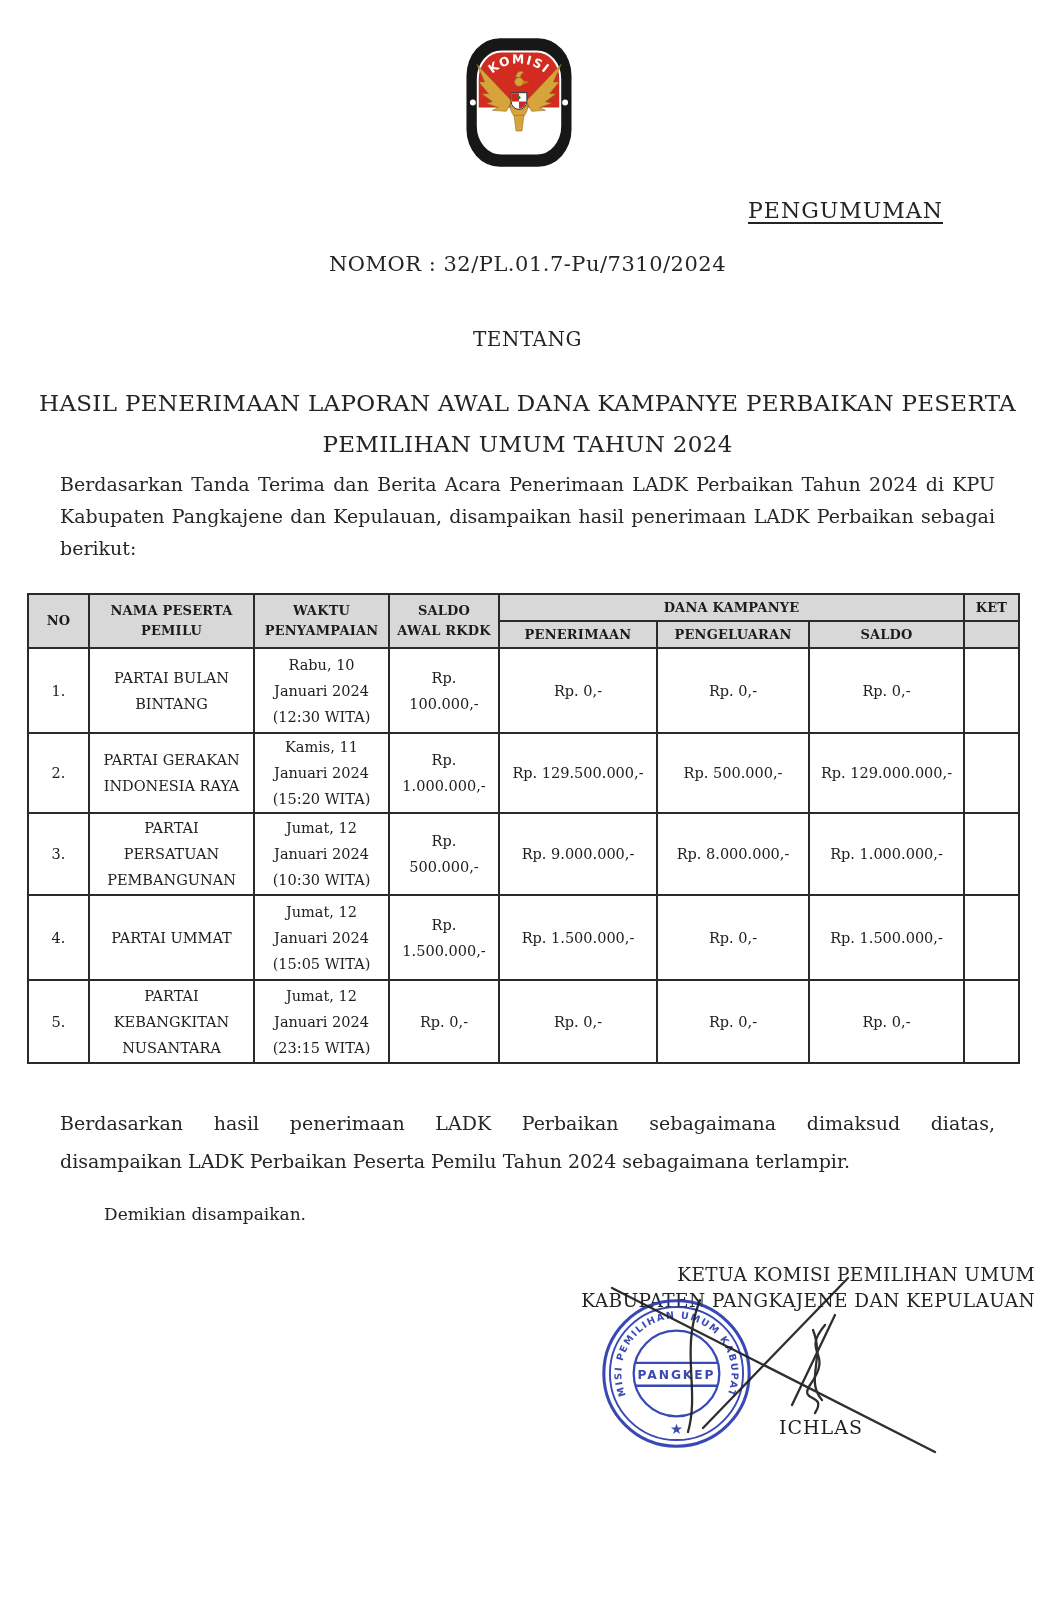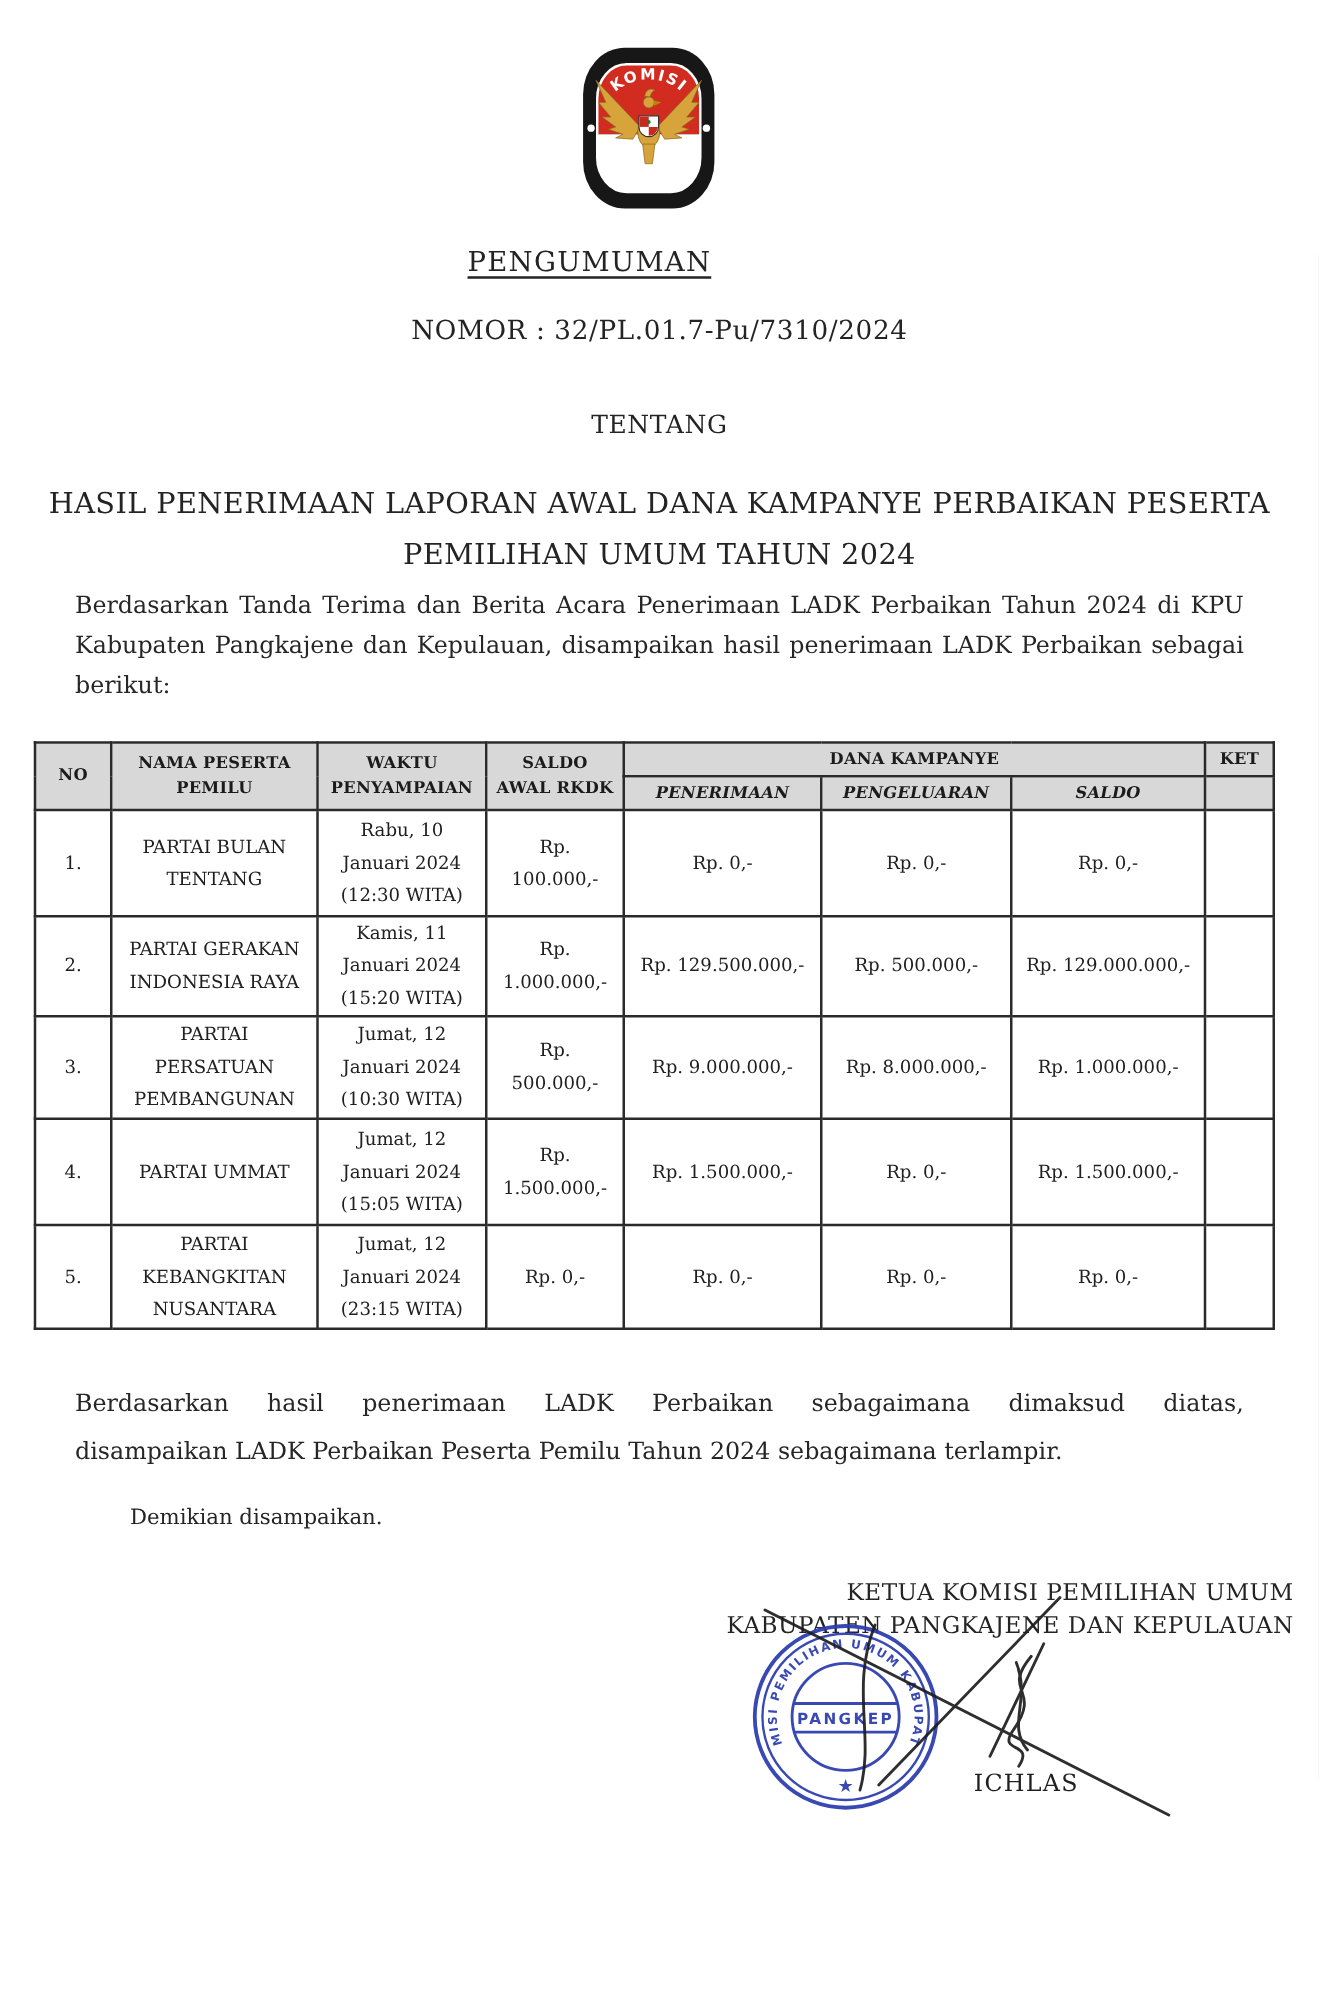--- a/index.html
+++ b/index.html
@@ -3,38 +3,38 @@
 <meta charset="utf-8">
 <style>
   html,body{margin:0;padding:0;background:#e8e8e8;}
   .page{
     position:relative;width:1055px;height:1600px;background:#ffffff;
     font-family:"DejaVu Serif","Liberation Serif",serif;color:#242424;
     overflow:hidden;margin:0 auto;
   }
   .abs{position:absolute;}
   
-  .t-pengumuman{top:198px;left:0;width:943px;text-align:center;font-size:22px;letter-spacing:1px;}
+  .t-pengumuman{top:198px;left:0;width:943px;text-align:right;font-size:22px;letter-spacing:1px;}
   .t-pengumuman span{text-decoration:underline;text-underline-offset:4px;text-decoration-thickness:1.5px;}
   .t-nomor{top:252px;left:0;width:1055px;text-align:center;font-size:21px;letter-spacing:.5px;}
   .t-tentang{top:327px;left:0;width:1055px;text-align:center;font-size:20px;letter-spacing:.5px;}
   .t-subject{top:383px;left:0;width:1055px;text-align:center;font-size:23px;line-height:41px;letter-spacing:.3px;white-space:pre-line;}
   
   .para{left:60px;width:935px;font-size:19px;color:#262626;}
   .para-intro{top:468px;line-height:32px;}
   .para-closing{top:1104px;line-height:38px;}
   .jline{text-align:justify;text-align-last:justify;}
   .t-demikian{top:1204px;left:60px;font-size:17px;margin-left:44px;}
   
   .ladk-table{position:absolute;top:593px;left:27px;width:991px;border-collapse:collapse;table-layout:fixed;}
   .ladk-table th,.ladk-table td{border:2px solid #2a2a2a;text-align:center;vertical-align:middle;white-space:pre-line;overflow:hidden;padding:0 2px;}
   .ladk-table th{background:#d8d8d8;font-size:13px;font-weight:bold;line-height:20px;letter-spacing:.2px;color:#1b1b1b;}
   .ladk-table td{font-size:14.5px;line-height:26px;color:#202020;}
   .hr1 th{height:25px;}
-  .hr2 th{height:25px;font-style:italic;}
+  .hr2 th{height:25px;}
   
   .sig-title{top:1262px;left:455px;width:580px;text-align:right;font-size:18.5px;line-height:26px;letter-spacing:.4px;}
   .stamp{top:1297px;left:600px;width:153px;height:153px;opacity:.93;}
   .sig-strokes{top:1255px;left:600px;width:400px;height:210px;}
   .sig-name{top:1416px;left:731px;font-size:19px;letter-spacing:1px;color:#1f1f1f;margin-left:48px;}
   .logo{top:36px;left:465px;width:108px;height:133px;}
 </style>
 </head>
 <body>
 
@@ -118,21 +118,21 @@
         <th>PENERIMAAN</th>
         <th>PENGELUARAN</th>
         <th>SALDO</th>
         <th></th>
       </tr>
     </thead>
     <tbody>
       <tr style="height:85px">
         <td>1.</td>
         <td>PARTAI BULAN
-TENTANG</td>
+BINTANG</td>
         <td>Rabu, 10
 Januari 2024
 (12:30 WITA)</td>
         <td>Rp.
 100.000,-</td>
         <td>Rp. 0,-</td>
         <td>Rp. 0,-</td>
         <td>Rp. 0,-</td>
         <td></td>
       </tr>

